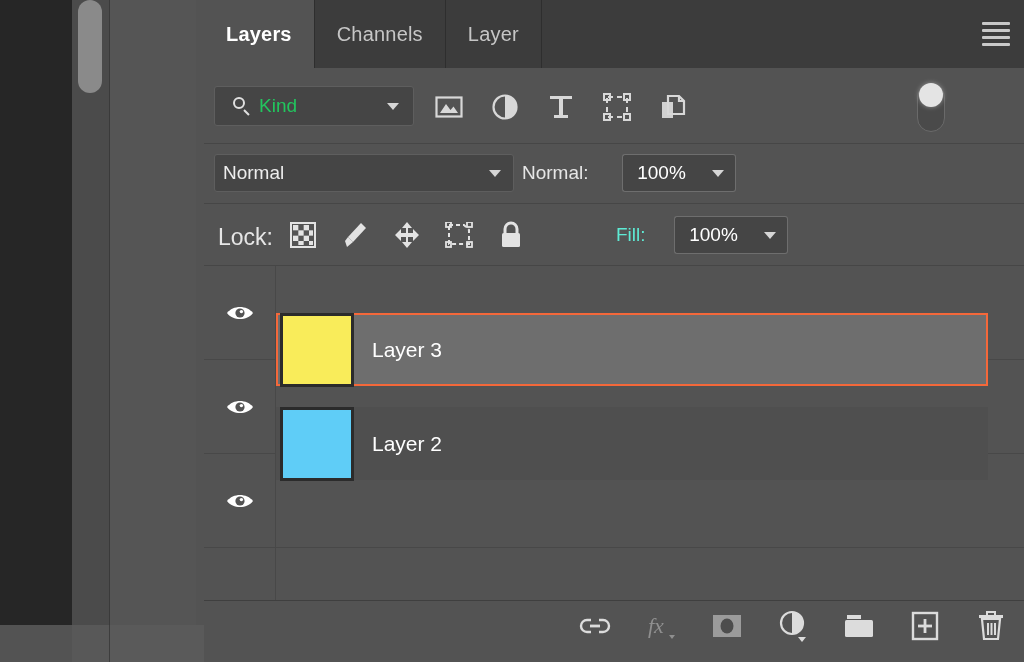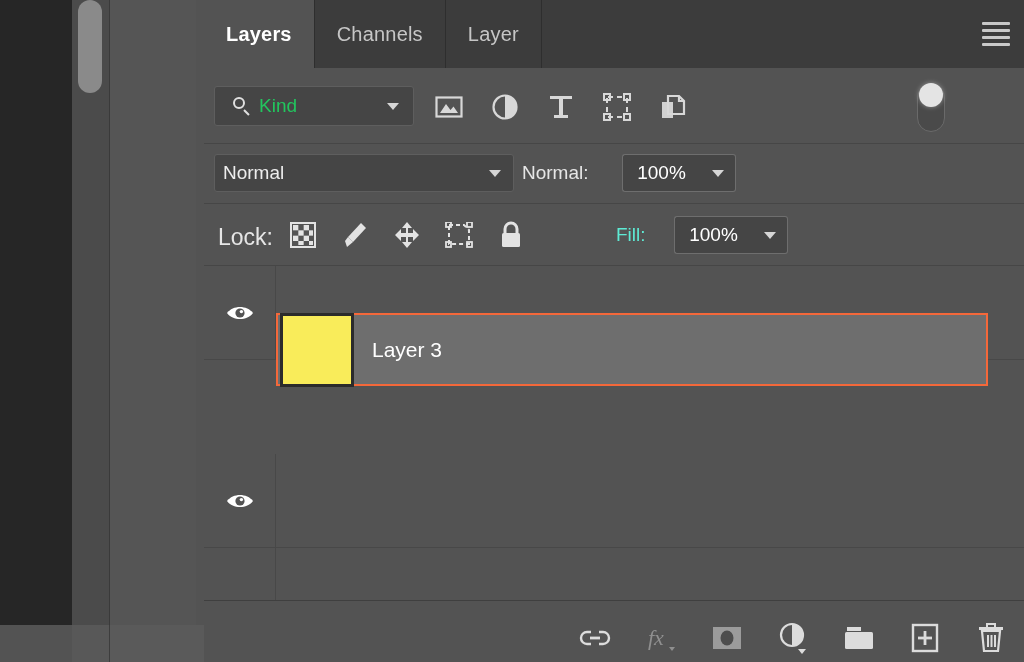--- a/index.html
+++ b/index.html
@@ -391,21 +391,21 @@
     left: 0; top: 600px;
     width: 820px; height: 62px;
     background: #535353;
     border-top: 1px solid #3f3f3f;
     box-sizing: border-box;
   }
   .bottom-icons {
     position: absolute;
     right: 16px; top: 8px;
     display: flex;
-    align-items: flex-end;
+    align-items: flex-start;
     gap: 32px;
     height: 46px;
   }
   .b-icon {
     width: 34px; height: 34px;
     display: flex;
     align-items: center;
     justify-content: center;
     cursor: pointer;
     color: #dcdcdc;
@@ -578,20 +578,35 @@
               <circle cx="16.4" cy="8.6" r="1.7" fill="#ffffff"></circle>
             </svg>
           </div>
         </div>
         <div class="layer-content">
           <div class="thumb" style="background:#F9EC5A"></div>
           <div class="layer-name">Layer 3</div>
         </div>
       </div>
 
+      <div class="layer-row unselected" style="top:94px">
+        <div class="eye-cell">
+          <div class="eye-btn">
+            <svg width="30" height="20" viewBox="0 0 30 20">
+              <path d="M2 10 C8 2, 22 2, 28 10 C22 18, 8 18, 2 10 Z" fill="#ffffff"></path>
+              <circle cx="15" cy="10" r="4.6" fill="#535353"></circle>
+              <circle cx="16.4" cy="8.6" r="1.7" fill="#ffffff"></circle>
+            </svg>
+          </div>
+        </div>
+        <div class="layer-content">
+          <div class="thumb" style="background:#5FCDF7"></div>
+          <div class="layer-name">Layer 2</div>
+        </div>
+      </div>
 
       <div class="layer-row selected" style="top:188px">
         <div class="eye-cell">
           <div class="eye-btn">
             <svg width="30" height="20" viewBox="0 0 30 20">
               <path d="M2 10 C8 2, 22 2, 28 10 C22 18, 8 18, 2 10 Z" fill="#ffffff"></path>
               <circle cx="15" cy="10" r="4.6" fill="#535353"></circle>
               <circle cx="16.4" cy="8.6" r="1.7" fill="#ffffff"></circle>
             </svg>
           </div>

